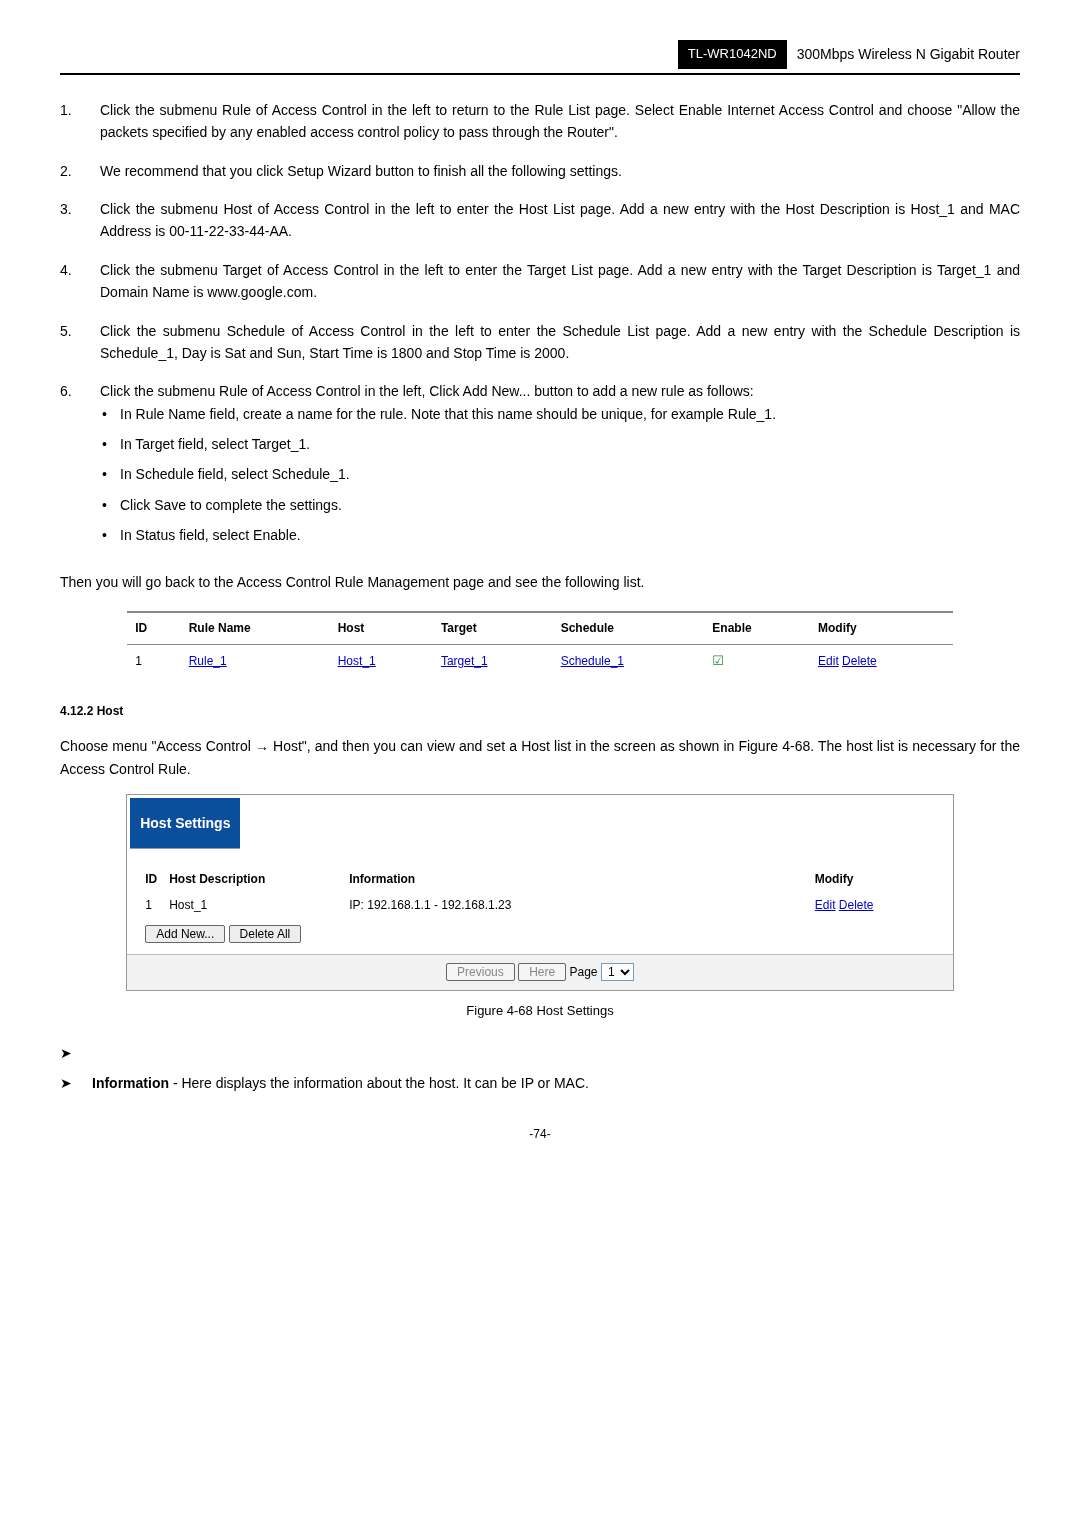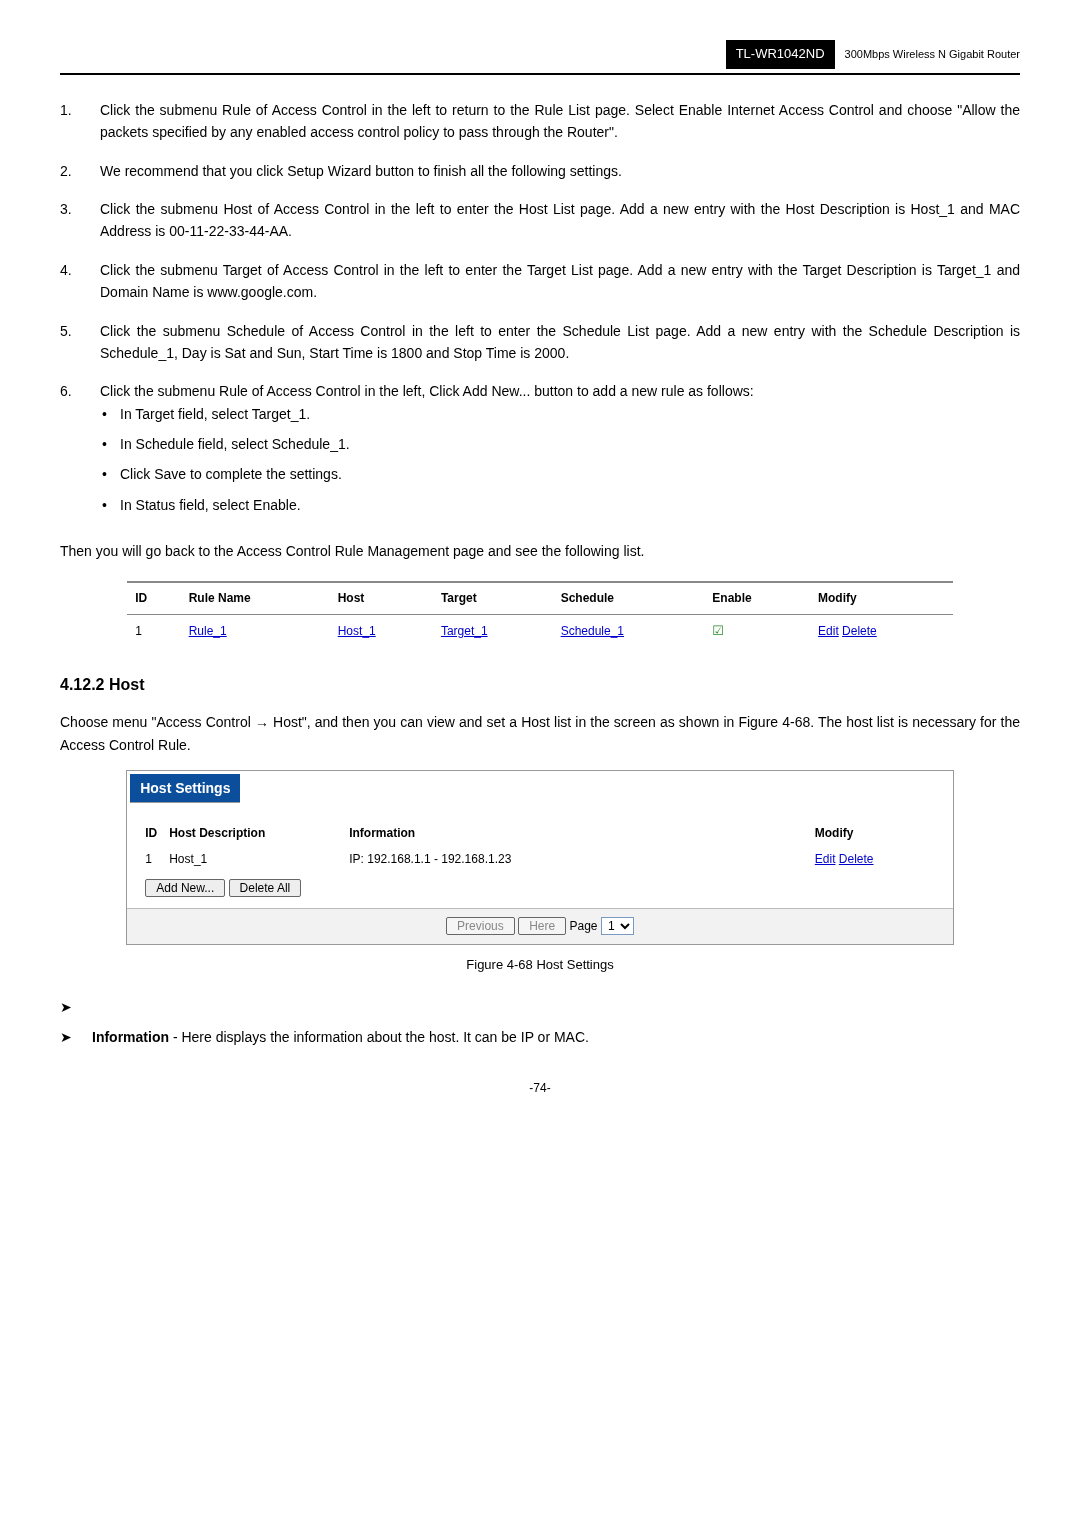--- a/index.html
+++ b/index.html
@@ -18,21 +18,21 @@
     margin-bottom: 4px;
     gap: 10px;
   }
   .model-badge {
     background: #000;
     color: #fff;
     padding: 4px 10px;
     font-size: 13px;
   }
   .product-name {
-    font-size: 11px;
+    font-size: 14px;
   }
   hr.header-rule {
     border: none;
     border-top: 2px solid #000;
     margin: 0 0 24px 0;
   }
   ol.main-list {
     padding-left: 0;
     list-style: none;
   }
@@ -75,35 +75,35 @@
     padding: 6px 8px;
     border-top: 2px solid #888;
     border-bottom: 1px solid #888;
   }
   .rule-table td {
     padding: 6px 8px;
   }
   .linklike { color: #0000cc; text-decoration: underline; }
   .checkbox-glyph { color: #2a8a2a; font-size: 13px; }
   h3.sec-heading {
-    font-size: 16px;
+    font-size: 12px;
     margin: 24px 0 14px 0;
   }
   .host-panel {
     width: 86%;
     margin: 14px auto 10px auto;
     border: 1px solid #999;
     background: #fff;
     font-size: 12px;
   }
   .host-panel .title-bar {
     background: #0b4f9c;
     color: #fff;
     font-weight: bold;
-    padding: 3px 10px;
+    padding: 14px 10px;
     font-size: 14px;
     border-bottom: 1px solid #999;
     width: fit-content;
     margin: 3px;
   }
   .host-panel .inner {
     padding: 18px 18px 10px 18px;
   }
   .host-grid {
     display: grid;
@@ -191,20 +191,21 @@
     </li>
   <li>
       <span class="num">5.</span>
       <span class="body">Click the submenu Schedule of Access Control in the left to enter the Schedule List page. Add a new entry with the Schedule Description is Schedule_1, Day is Sat and Sun, Start Time is 1800 and Stop Time is 2000.</span>
     </li>
   <li>
       <span class="num">6.</span>
     <span class="body">
       <span>Click the submenu Rule of Access Control in the left, Click Add New... button to add a new rule as follows:</span>
       <ul class="sub-list">
+        <li>In Rule Name field, create a name for the rule. Note that this name should be unique, for example Rule_1.</li>
         <li>In Target field, select Target_1.</li>
         <li>In Schedule field, select Schedule_1.</li>
         <li>Click Save to complete the settings.</li>
         <li>In Status field, select Enable.</li>
       </ul>
     </span>
   </li>
 </ol>
 
 <p>Then you will go back to the Access Control Rule Management page and see the following list.</p>

